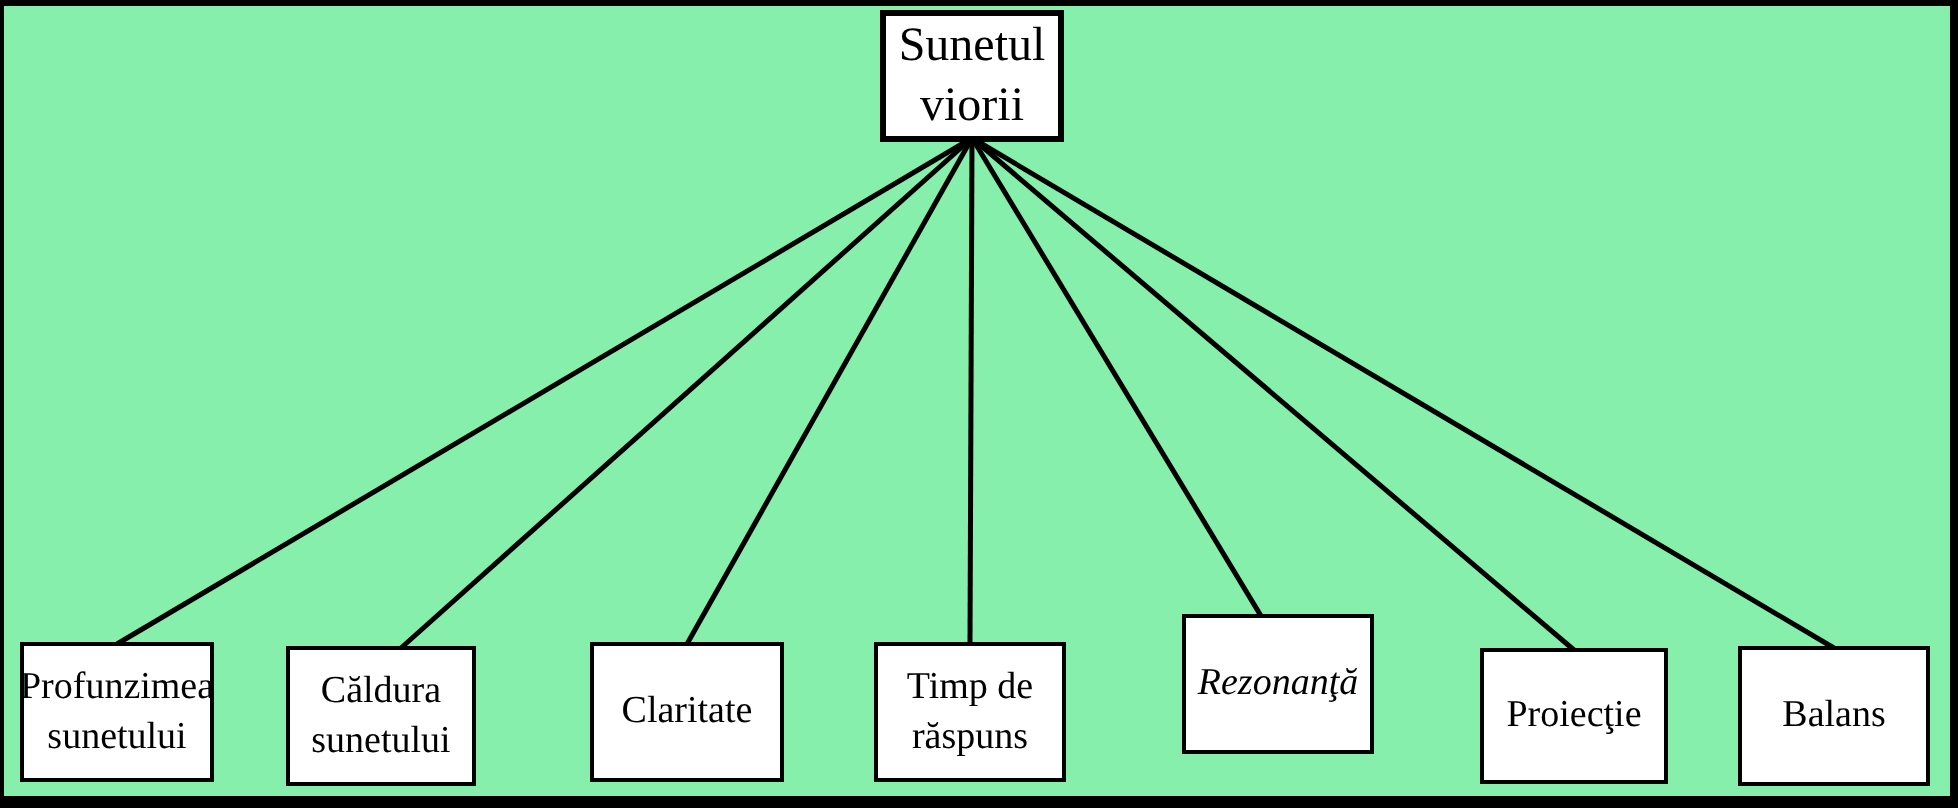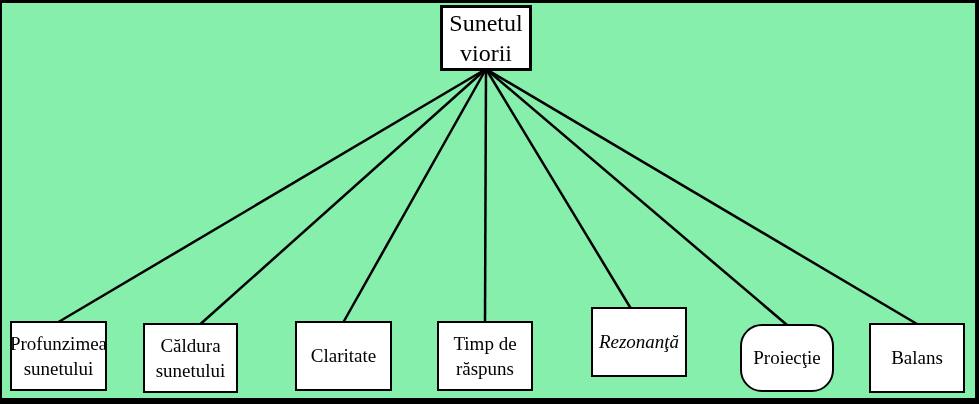--- a/index.html
+++ b/index.html
@@ -55,21 +55,21 @@
   .node .label {
     display: block;
     padding: 0 1px;
   }
   
   #child-0 { left: 8px;   top: 318px; width: 97px; justify-content: center; }
   #child-1 { left: 141px; top: 320px; width: 95px; }
   #child-2 { left: 293px; top: 318px; width: 97px; align-items: center; }
   #child-3 { left: 435px; top: 318px; width: 96px; }
   #child-4 { left: 589px; top: 304px; width: 96px; font-style: italic; }
-  #child-5 { left: 738px; top: 321px; width: 94px; height: 68px; border-radius: 22px; }
+  #child-5 { left: 738px; top: 321px; width: 94px; height: 68px; }
   #child-6 { left: 867px; top: 320px; width: 96px; }
 </style>
 </head>
 <body>
 
 <div class="canvas">
 
   <svg class="lines-layer" id="lines" xmlns="http://www.w3.org/2000/svg">
       <line x1="484" y1="66" x2="56.5" y2="319" stroke="#000000" stroke-width="2.5"></line>
       <line x1="484" y1="66" x2="198.5" y2="321" stroke="#000000" stroke-width="2.5"></line>

